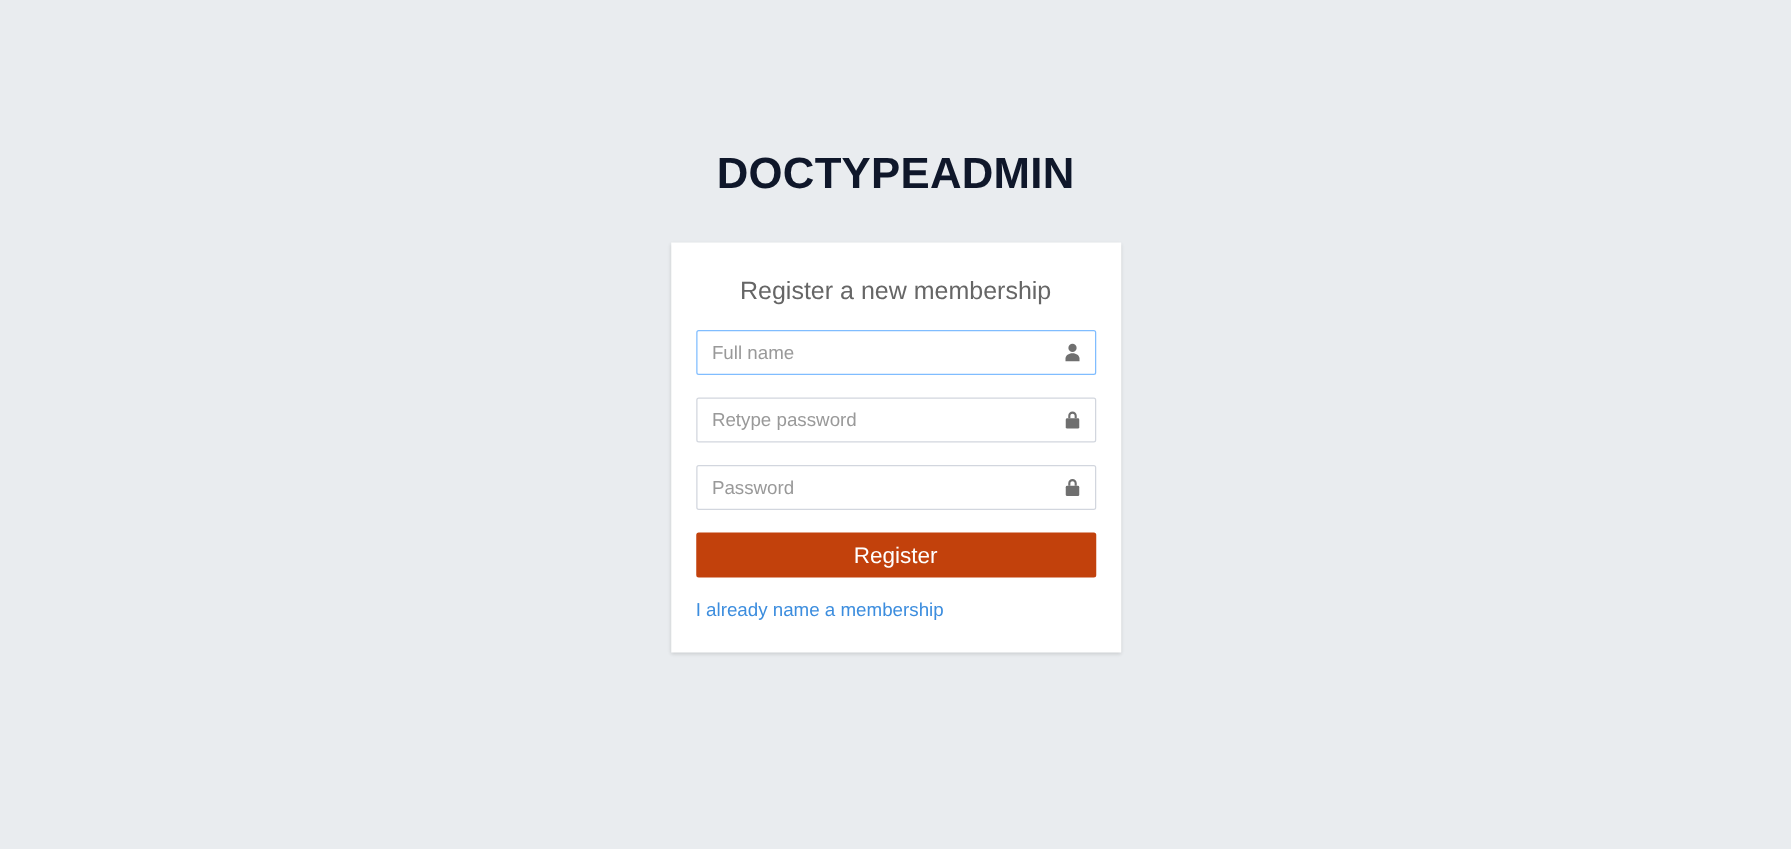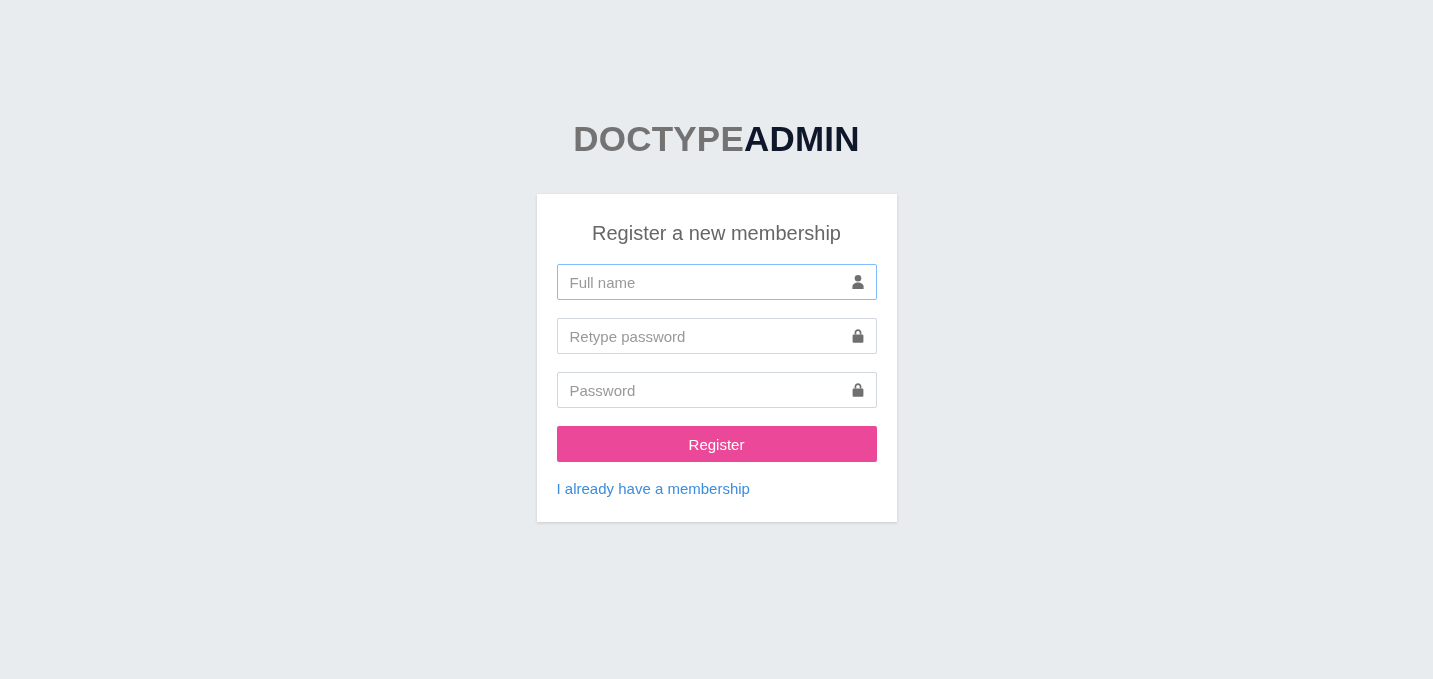--- a/index.html
+++ b/index.html
@@ -28,21 +28,21 @@
   .register-logo {
     font-size: 35px;
     line-height: 1;
     text-align: center;
     margin: 0 0 38px 0;
     letter-spacing: 0.2px;
     white-space: nowrap;
   }
   .logo-strong {
     font-weight: 600;
-    color: #737373;
+    color: #0f172a;
   }
   .logo-light {
     font-weight: 700;
     color: #0f172a;
   }
 
   
   .register-box {
     width: 360px;
     background: #ffffff;
@@ -102,25 +102,25 @@
     display: block;
     fill: #6f6f6f;
   }
 
   
   .btn-register {
     display: block;
     width: 320px;
     height: 36px;
     box-sizing: border-box;
-    background: #ec4899;
+    background: #c2410c;
     color: #ffffff;
     border: none;
     border-radius: 2px;
-    font-size: 15px;
+    font-size: 18px;
     font-family: "Liberation Sans", sans-serif;
     font-weight: 400;
     cursor: pointer;
     padding: 0;
     margin-top: 2px;
   }
 
   
   .login-link {
     display: inline-block;
@@ -174,16 +174,16 @@
             <path d="M3.6 6.6V4.6C3.6 2.7 5.1 1.2 7 1.2s3.4 1.5 3.4 3.4v2h-1.7v-2c0-0.95-0.75-1.7-1.7-1.7S5.3 3.65 5.3 4.6v2H3.6z"></path>
             <rect x="1.6" y="6.6" width="10.8" height="8.2" rx="1.1"></rect>
           </svg>
         </span>
       </div>
 
       <button type="submit" class="btn-register">Register</button>
 
     </form>
 
-    <a href="#" class="login-link">I already have a membership</a>
+    <a href="#" class="login-link">I already name a membership</a>
 
   </div>
 </div>
 
 </body></html>

